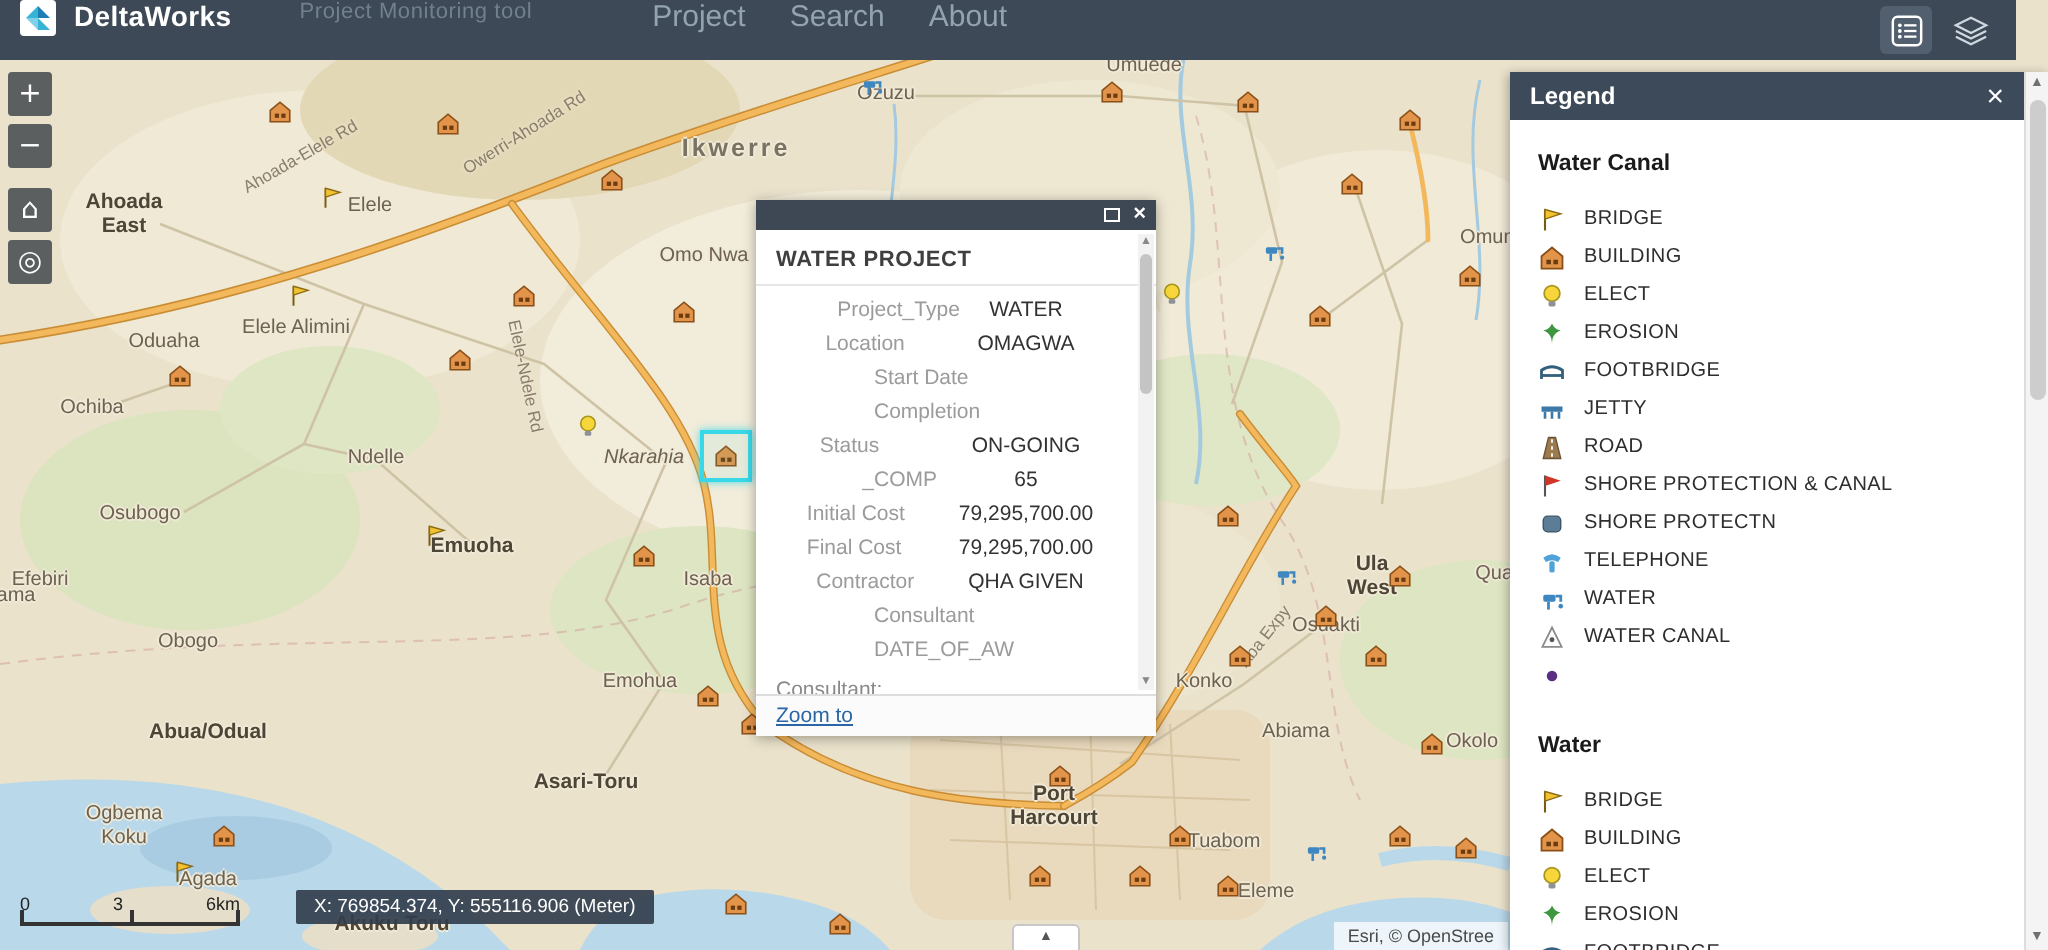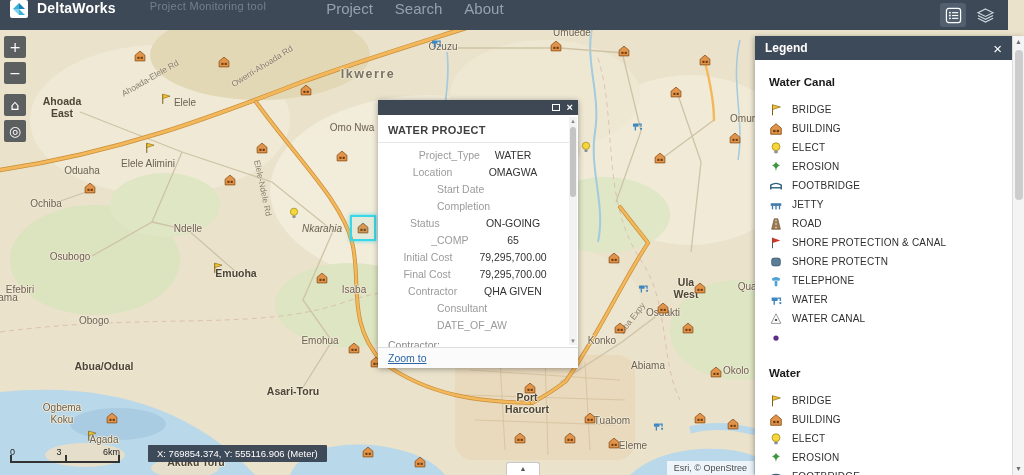--- a/index.html
+++ b/index.html
@@ -532,21 +532,21 @@
           </div>
           <div class="popup-row">
             <span class="f-label">Consultant</span>
             <span class="f-value"></span>
           </div>
           <div class="popup-row">
             <span class="f-label">DATE_OF_AW</span>
             <span class="f-value"></span>
           </div>
         </div>
-      <div class="attachments">Contractor:</div>
+      <div class="attachments">Consultant:</div>
     </div>
     <div class="popup-scrollbar">
       <span class="arrow">▲</span>
       <span class="thumb"></span>
       <span class="arrow down">▼</span>
     </div>
     <div class="popup-footer">
       <span class="zoom-to">Zoom to</span>
     </div>
   </div>

